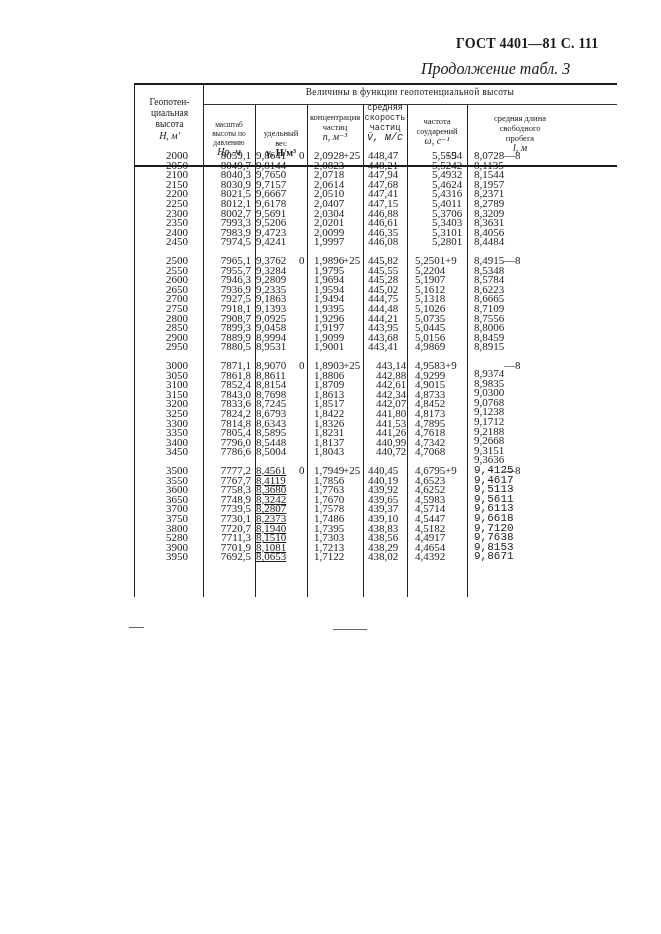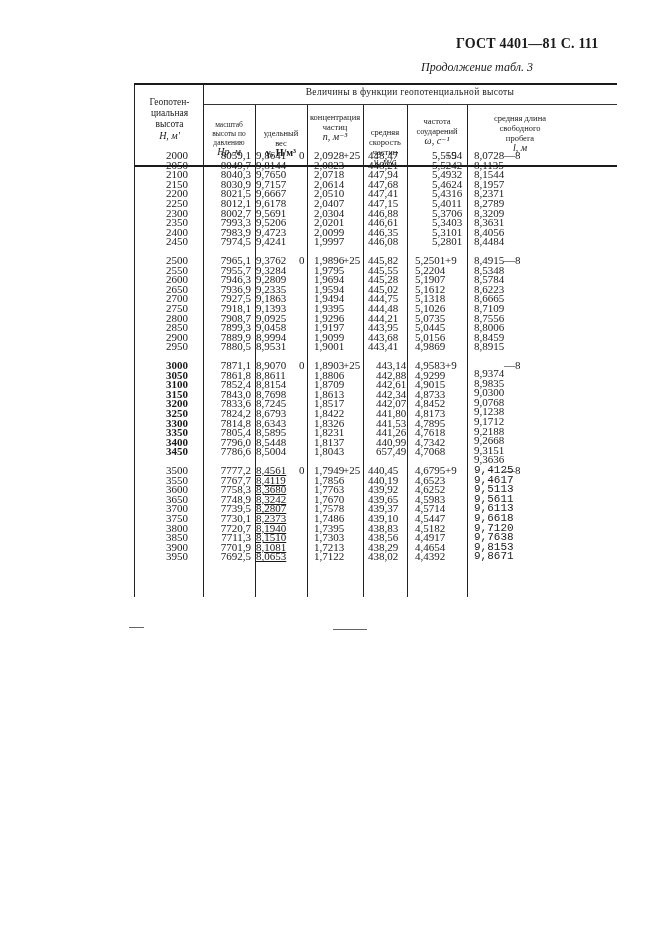--- a/index.html
+++ b/index.html
@@ -1,19 +1,19 @@
 <!DOCTYPE html>
 <html><head>
 <meta charset="utf-8">
 <style>
   html, body { margin: 0; padding: 0; background: #ffffff; }
   body { width: 661px; height: 934px; position: relative; overflow: hidden;
          font-family: "Liberation Serif", "DejaVu Serif", serif; color: #1a1a1a; }
   .page-header { position: absolute; left: 416px; top: 36px; font-size: 14px; font-weight: bold; letter-spacing: 0.2px; margin-left: 40px; }
-  .continuation { position: absolute; left: 421px; top: 60px; font-size: 12px; font-style: italic; }
+  .continuation { position: absolute; left: 421px; top: 60px; font-size: 16px; font-style: italic; }
 
   .tbl { position: absolute; left: 136px; top: 83px; width: 523px; }
   .rule-top { position: absolute; left: -2px; top: 0; width: 483px; height: 2px; background: #1a1a1a; }
   .rule-head { position: absolute; left: -2px; top: 82px; width: 483px; height: 2px; background: #1a1a1a; }
   .rule-sub { position: absolute; left: 67px; top: 21px; width: 414px; height: 1px; background: #333; }
 
   .vline { position: absolute; width: 1px; background: #222; }
 
   .h-group { position: absolute; left: 67px; top: 4px; width: 414px; text-align: center; font-size: 9.5px; letter-spacing: 0.3px; }
   .h-cell { position: absolute; text-align: center; font-size: 8.5px; line-height: 10px; }
@@ -63,21 +63,21 @@
       </div>
     <div class="sym-b">γ, Н/м³</div>
   </div>
   <div class="h-cell" style="left:171px;top:29px;width:56px;">
     <div>
         <div>концентрация</div>
         <div>частиц</div>
       </div>
     <div class="sym">n, м⁻³</div>
   </div>
-  <div class="h-cell" style="left:227px;top:44px;width:44px;">
+  <div class="h-cell" style="left:227px;top:20px;width:44px;font-family:Liberation Mono, monospace;">
     <div>
         <div>средняя</div>
         <div>скорость</div>
         <div>частиц</div>
       </div>
     <div class="sym">v̄, м/с</div>
   </div>
   <div class="h-cell" style="left:271px;top:33px;width:60px;">
     <div>
         <div>частота</div>
@@ -123,34 +123,34 @@
         <div class="col " style="left: 178px; width: 36px;"><div>1,9896</div><div>1,9795</div><div>1,9694</div><div>1,9594</div><div>1,9494</div><div>1,9395</div><div>1,9296</div><div>1,9197</div><div>1,9099</div><div>1,9001</div></div>
         <div class="col " style="left: 232px; width: 34px;"><div>445,82</div><div>445,55</div><div>445,28</div><div>445,02</div><div>444,75</div><div>444,48</div><div>444,21</div><div>443,95</div><div>443,68</div><div>443,41</div></div>
         <div class="col " style="left: 279px; width: 34px;"><div>5,2501</div><div>5,2204</div><div>5,1907</div><div>5,1612</div><div>5,1318</div><div>5,1026</div><div>5,0735</div><div>5,0445</div><div>5,0156</div><div>4,9869</div></div>
         <div class="col " style="left: 338px; width: 34px;"><div>8,4915</div><div>8,5348</div><div>8,5784</div><div>8,6223</div><div>8,6665</div><div>8,7109</div><div>8,7556</div><div>8,8006</div><div>8,8459</div><div>8,8915</div></div>
         <div class="col" style="left: 163px; top: 0px;">0</div>
         <div class="col" style="left: 207px; top: 0px;">+25</div>
         <div class="col" style="left: 309px; top: 0px;">+9</div>
         <div class="col" style="left: 368px; top: 0px;">—8</div>
       </div>
       <div class="block" style="top: 278px;">
-        <div class="col r" style="left: 12px; width: 40px; font-weight: bold;"><div>3000</div><div>3050</div><div>3100</div><div>3150</div><div>3200</div><div>3250</div><div>3300</div><div>3350</div><div>3400</div><div>3450</div></div>
+        <div class="col r" style="left: 12px; width: 40px;"><div>3000</div><div>3050</div><div>3100</div><div>3150</div><div>3200</div><div>3250</div><div>3300</div><div>3350</div><div>3400</div><div>3450</div></div>
         <div class="col r" style="left: 75px; width: 40px;"><div>7871,1</div><div>7861,8</div><div>7852,4</div><div>7843,0</div><div>7833,6</div><div>7824,2</div><div>7814,8</div><div>7805,4</div><div>7796,0</div><div>7786,6</div></div>
         <div class="col " style="left: 120px; width: 38px;"><div>8,9070</div><div>8,8611</div><div>8,8154</div><div>8,7698</div><div>8,7245</div><div>8,6793</div><div>8,6343</div><div>8,5895</div><div>8,5448</div><div>8,5004</div></div>
         <div class="col " style="left: 178px; width: 36px;"><div>1,8903</div><div>1,8806</div><div>1,8709</div><div>1,8613</div><div>1,8517</div><div>1,8422</div><div>1,8326</div><div>1,8231</div><div>1,8137</div><div>1,8043</div></div>
-        <div class="col " style="left: 240px; width: 34px;"><div>443,14</div><div>442,88</div><div>442,61</div><div>442,34</div><div>442,07</div><div>441,80</div><div>441,53</div><div>441,26</div><div>440,99</div><div>657,49</div></div>
+        <div class="col " style="left: 240px; width: 34px;"><div>443,14</div><div>442,88</div><div>442,61</div><div>442,34</div><div>442,07</div><div>441,80</div><div>441,53</div><div>441,26</div><div>440,99</div><div>440,72</div></div>
         <div class="col " style="left: 279px; width: 34px;"><div>4,9583</div><div>4,9299</div><div>4,9015</div><div>4,8733</div><div>4,8452</div><div>4,8173</div><div>4,7895</div><div>4,7618</div><div>4,7342</div><div>4,7068</div></div>
         <div class="col " style="left: 338px; width: 34px; margin-top: 8px;"><div>8,9374</div><div>8,9835</div><div>9,0300</div><div>9,0768</div><div>9,1238</div><div>9,1712</div><div>9,2188</div><div>9,2668</div><div>9,3151</div><div>9,3636</div></div>
         <div class="col" style="left: 163px; top: 0px;">0</div>
         <div class="col" style="left: 207px; top: 0px;">+25</div>
         <div class="col" style="left: 309px; top: 0px;">+9</div>
         <div class="col" style="left: 368px; top: 0px;">—8</div>
       </div>
       <div class="block" style="top: 383px;">
-        <div class="col r" style="left: 12px; width: 40px;"><div>3500</div><div>3550</div><div>3600</div><div>3650</div><div>3700</div><div>3750</div><div>3800</div><div>3850</div><div>3900</div><div>3950</div></div>
+        <div class="col r" style="left: 12px; width: 40px;"><div>3500</div><div>3550</div><div>3600</div><div>3650</div><div>3700</div><div>3750</div><div>3800</div><div>5280</div><div>3900</div><div>3950</div></div>
         <div class="col r" style="left: 75px; width: 40px;"><div>7777,2</div><div>7767,7</div><div>7758,3</div><div>7748,9</div><div>7739,5</div><div>7730,1</div><div>7720,7</div><div>7711,3</div><div>7701,9</div><div>7692,5</div></div>
         <div class="col " style="left: 120px; width: 38px; text-decoration: underline;"><div>8,4561</div><div>8,4119</div><div>8,3680</div><div>8,3242</div><div>8,2807</div><div>8,2373</div><div>8,1940</div><div>8,1510</div><div>8,1081</div><div>8,0653</div></div>
         <div class="col " style="left: 178px; width: 36px;"><div>1,7949</div><div>1,7856</div><div>1,7763</div><div>1,7670</div><div>1,7578</div><div>1,7486</div><div>1,7395</div><div>1,7303</div><div>1,7213</div><div>1,7122</div></div>
         <div class="col " style="left: 232px; width: 34px;"><div>440,45</div><div>440,19</div><div>439,92</div><div>439,65</div><div>439,37</div><div>439,10</div><div>438,83</div><div>438,56</div><div>438,29</div><div>438,02</div></div>
         <div class="col " style="left: 279px; width: 34px;"><div>4,6795</div><div>4,6523</div><div>4,6252</div><div>4,5983</div><div>4,5714</div><div>4,5447</div><div>4,5182</div><div>4,4917</div><div>4,4654</div><div>4,4392</div></div>
         <div class="col " style="left: 338px; width: 34px; font-family: Liberation Mono, monospace;"><div>9,4125</div><div>9,4617</div><div>9,5113</div><div>9,5611</div><div>9,6113</div><div>9,6618</div><div>9,7120</div><div>9,7638</div><div>9,8153</div><div>9,8671</div></div>
         <div class="col" style="left: 163px; top: 0px;">0</div>
         <div class="col" style="left: 207px; top: 0px;">+25</div>
         <div class="col" style="left: 309px; top: 0px;">+9</div>
         <div class="col" style="left: 368px; top: 0px;">—8</div>

